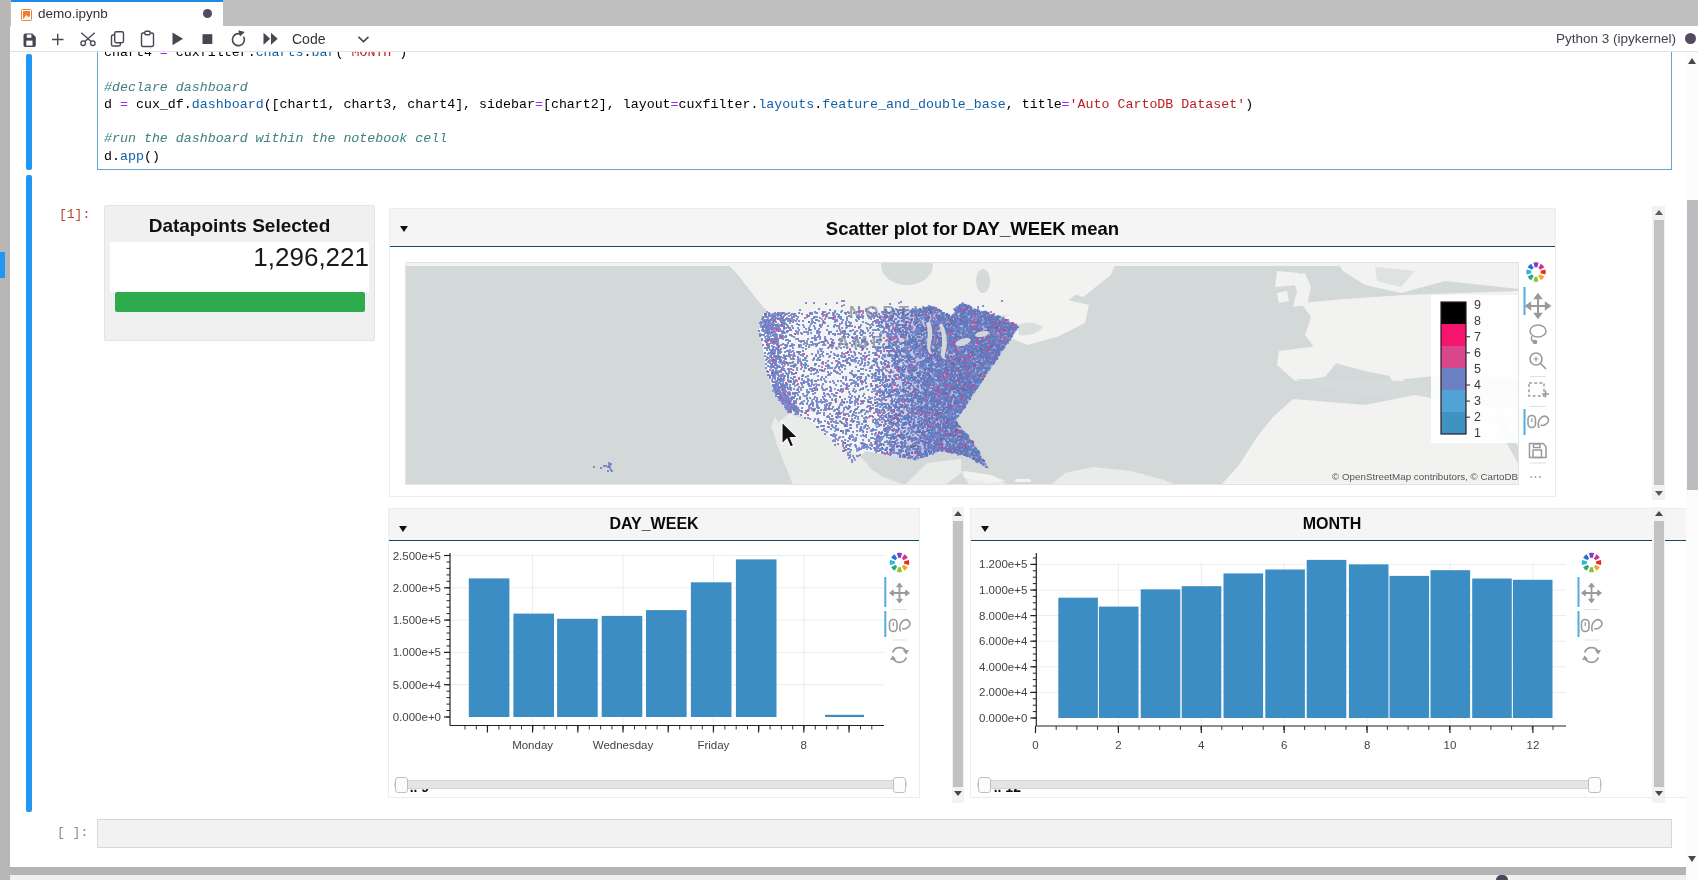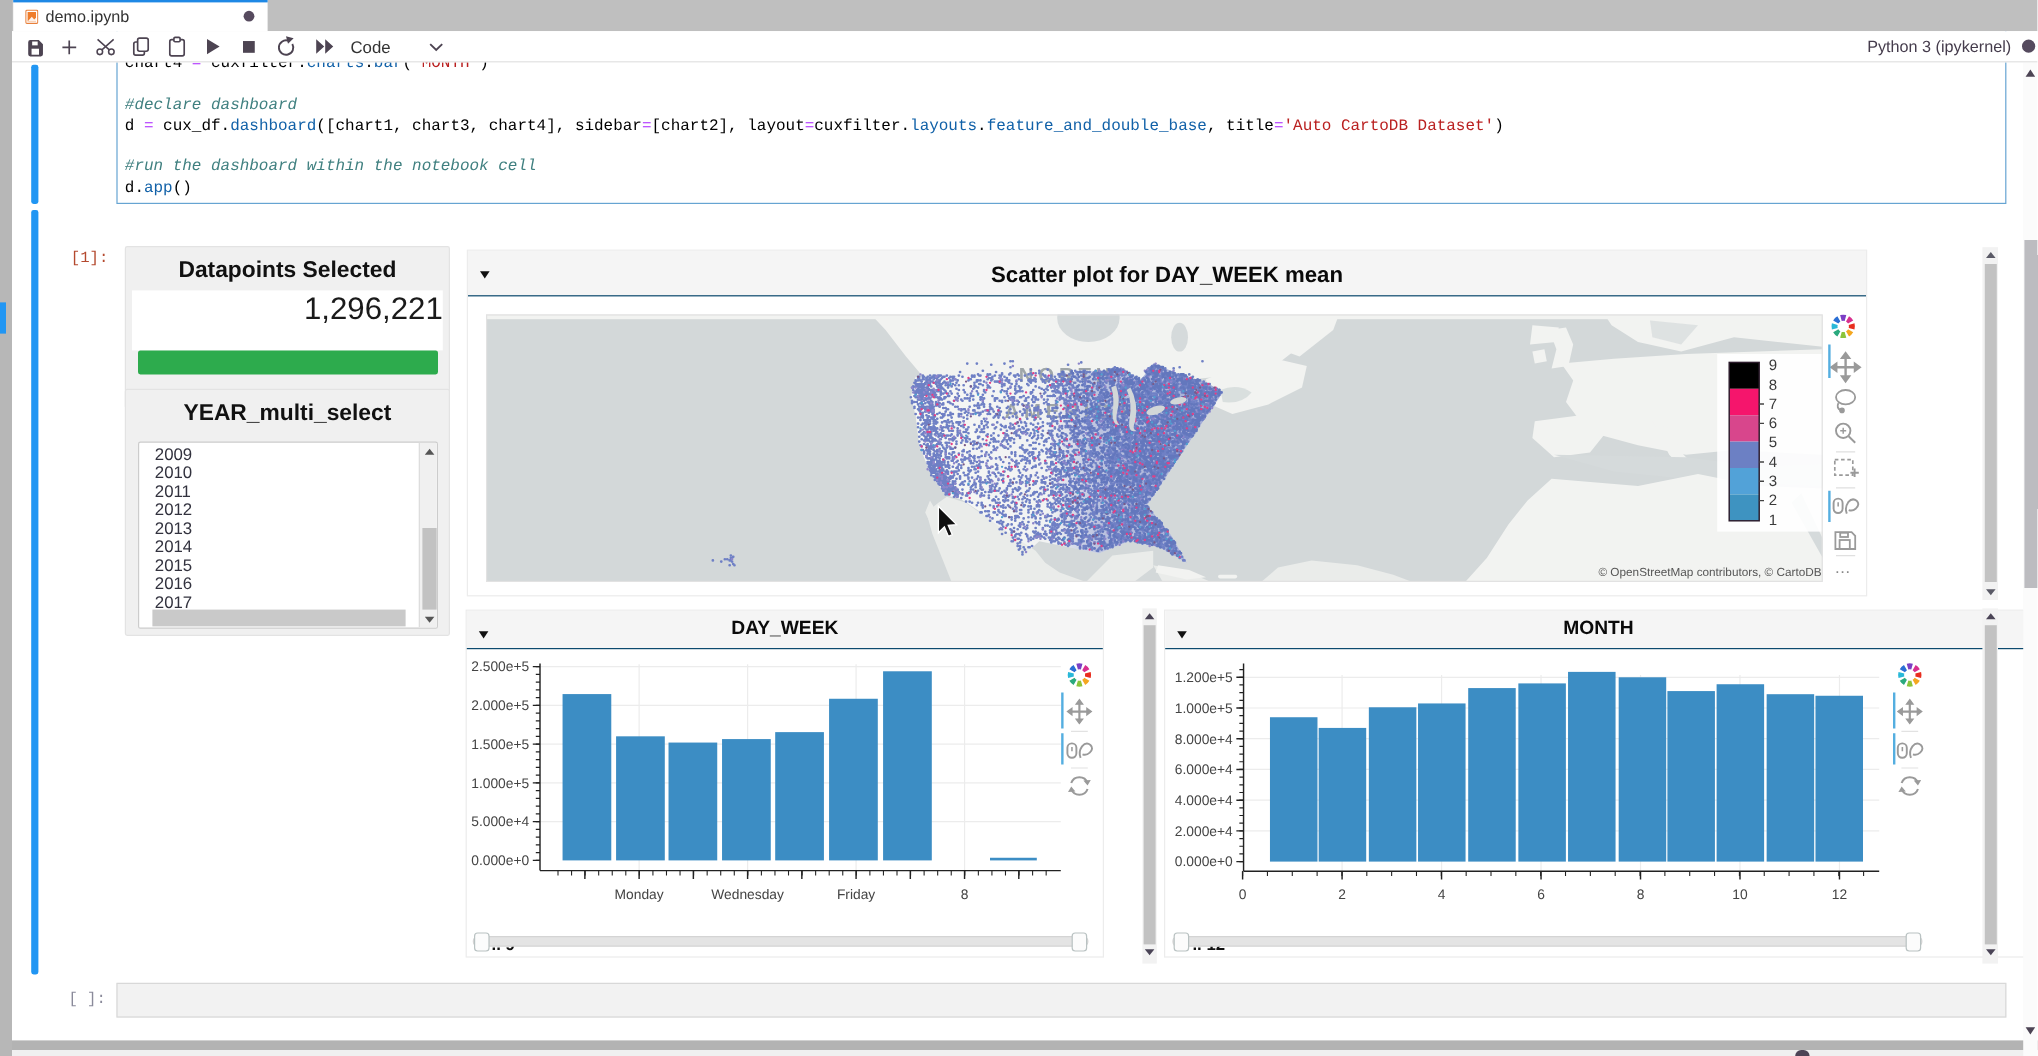--- a/index.html
+++ b/index.html
@@ -118,32 +118,20 @@
 d.<span class="cb">app</span>()</div>
 
   <div class="abs" id="outprompt">[1]:</div>
 
   <div class="card" id="card1">
     <div class="title">Datapoints Selected</div>
     <div id="numbox">
         <div id="num">1,296,221</div>
       </div>
     <div id="greenbar"></div>
-  </div>
-  <div class="card" id="card2">
-    <div class="title">YEAR_multi_select</div>
-    <div id="listbox">
-      <div id="years">2009<br>2010<br>2011<br>2012<br>2013<br>2014<br>2015<br>2016<br>2017</div>
-      <div style="position:absolute; right:0; top:0; width:15px; height:154px; background:#f0f0f0; border-left:1px solid #ddd;">
-        <div class="arr" style="left:3.5px; top:5px; border-left:4px solid transparent; border-right:4px solid transparent; border-bottom:5px solid #555;"></div>
-        <div class="sbthumb" style="left:1.5px; top:71px; width:12px; height:68px;"></div>
-        <div class="arr" style="left:3.5px; bottom:4px; border-left:4px solid transparent; border-right:4px solid transparent; border-top:5px solid #555;"></div>
-      </div>
-      <div style="position:absolute; left:11px; bottom:1px; width:211px; height:14px; background:#c9c9c9;"></div>
-    </div>
   </div>
 
   <div class="panel" id="panelmap">
     <div class="phead">
         <div class="ptitle">Scatter plot for DAY_WEEK mean</div>
       </div>
     <div class="caret"></div>
     <svg class="chart-svg" width="1167" height="289" viewBox="0 0 1167 289">
 <defs>
           <clipPath id="mapclip">

